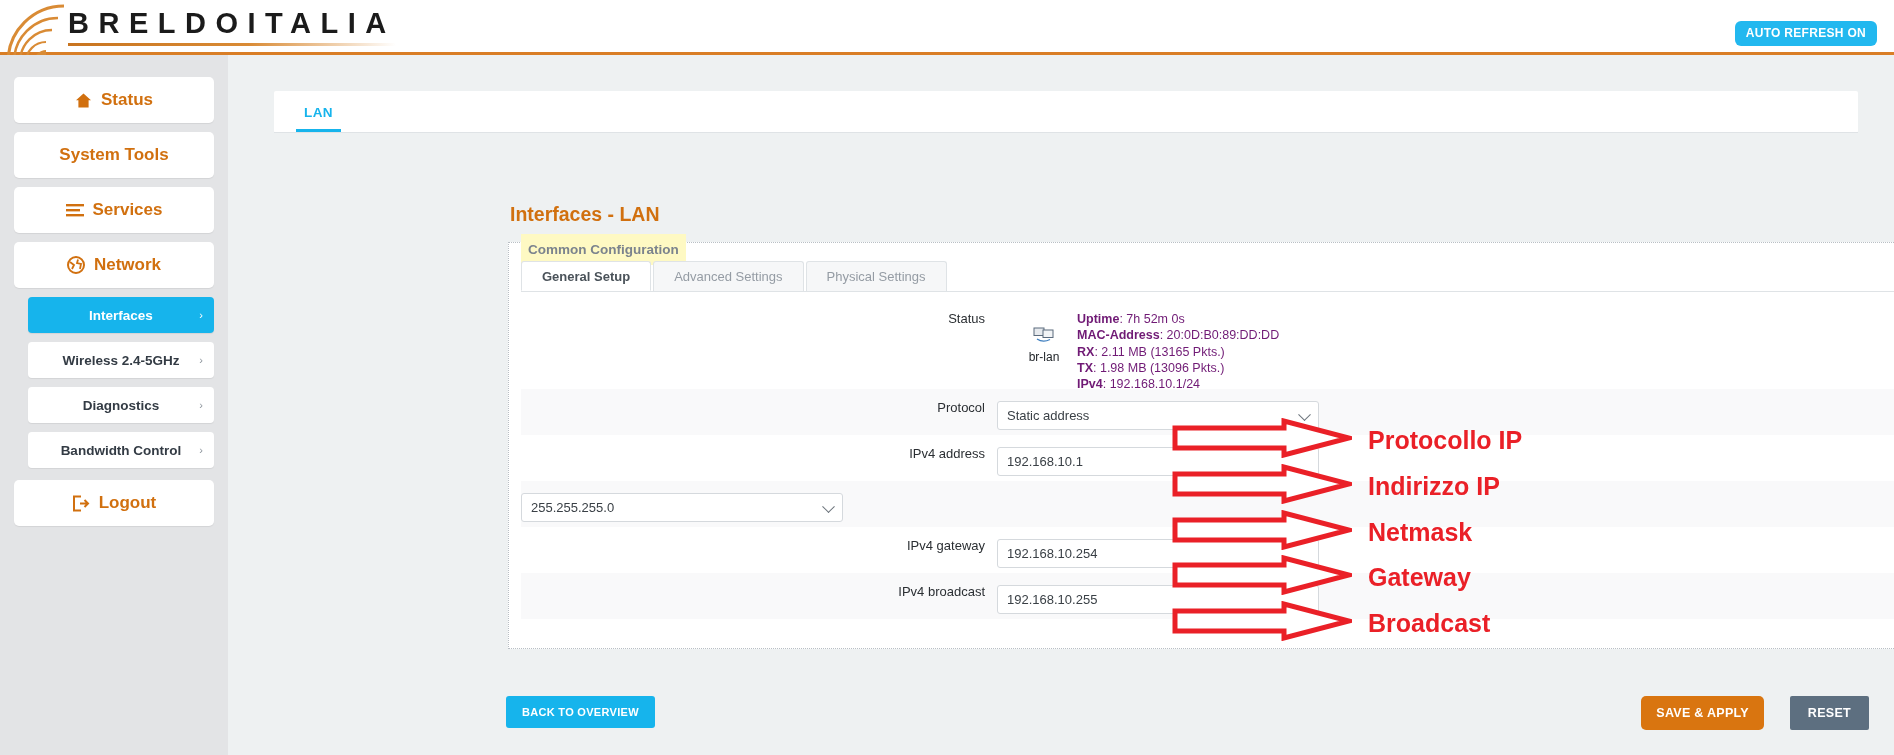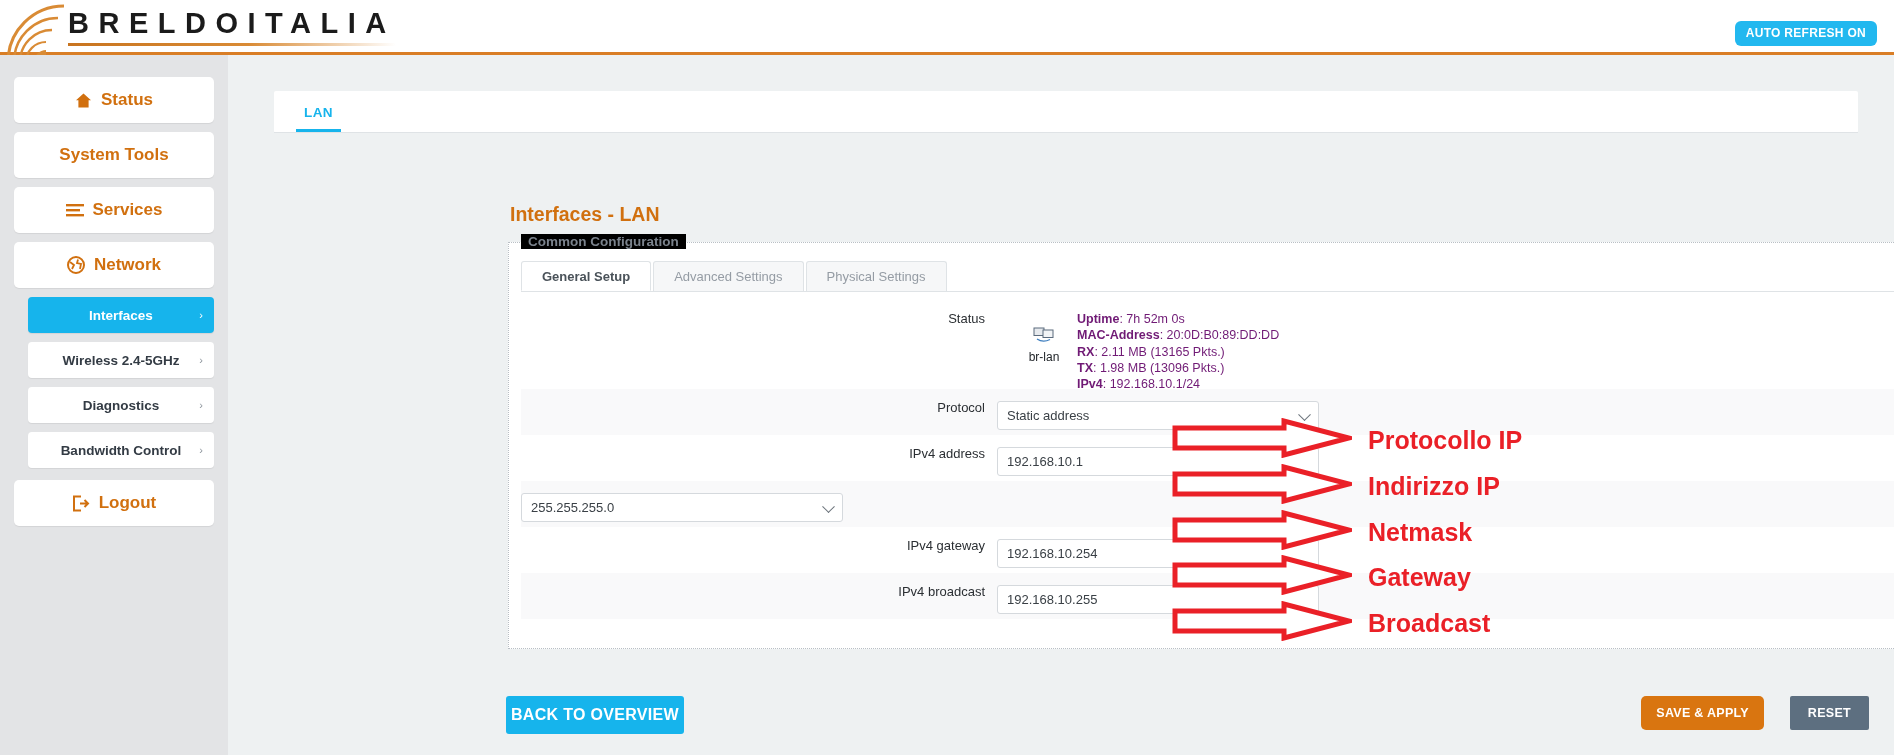--- a/index.html
+++ b/index.html
@@ -83,22 +83,22 @@
   #page-title {
     position:absolute; left:282px; top:148px;
     color:#d1700f; font-size:19.5px; font-weight:bold;
   }
 
   #fieldset {
     position:absolute; left:280px; top:187px; width:1586px; height:407px;
     border:1px dotted #b9bfc5; background:#ffffff;
   }
   #legend {
-    position:absolute; left:12px; top:-9px; background:#000000;
-    padding:0 7px; color:#7b838d; font-size:13.5px; font-weight:bold;
+    position:absolute; left:12px; top:-9px; background:#fef9c3;
+    padding:8px 7px; color:#7b838d; font-size:13.5px; font-weight:bold;
   }
 
   #inner-tabs {
     position:absolute; left:12px; top:18px; width:1560px; height:31px;
     border-bottom:1px solid #dfe3e6; display:flex; align-items:stretch;
   }
   .inner-tab {
     padding:0 20px; display:flex; align-items:center;
     font-size:13px; color:#959ca4; background:#f6f7f8;
     border:1px solid #dfe3e6; border-bottom:none; margin-right:2px;
@@ -147,22 +147,22 @@
     color:#ea2027; font-size:25px; font-weight:bold;
     margin-left:16px; white-space:nowrap;
     font-family:"Liberation Sans", sans-serif;
     text-align:right;
   }
 
   
   #btn-back {
     position:absolute; left:278px; top:641px;
     background:#16b4ec; color:#ffffff; border:none; border-radius:3px;
-    font-size:16px; font-weight:bold; letter-spacing:.3px;
-    padding:10px 5px; cursor:pointer; font-family:"Liberation Sans", sans-serif;
+    font-size:11px; font-weight:bold; letter-spacing:.3px;
+    padding:10px 16px; cursor:pointer; font-family:"Liberation Sans", sans-serif;
   }
   #btn-save {
     position:absolute; right:130px; top:641px;
     background:#d97510; color:#ffffff; border:none; border-radius:5px;
     font-size:12.5px; font-weight:bold; letter-spacing:.3px;
     padding:10px 15px; cursor:pointer; font-family:"Liberation Sans", sans-serif;
   }
   #btn-reset {
     position:absolute; right:25px; top:641px;
     background:#5d6f80; color:#ffffff; border:none; border-radius:2px;

